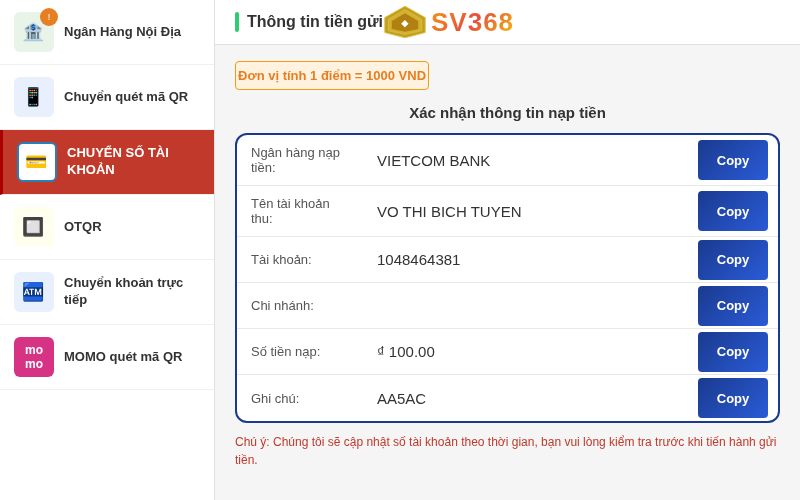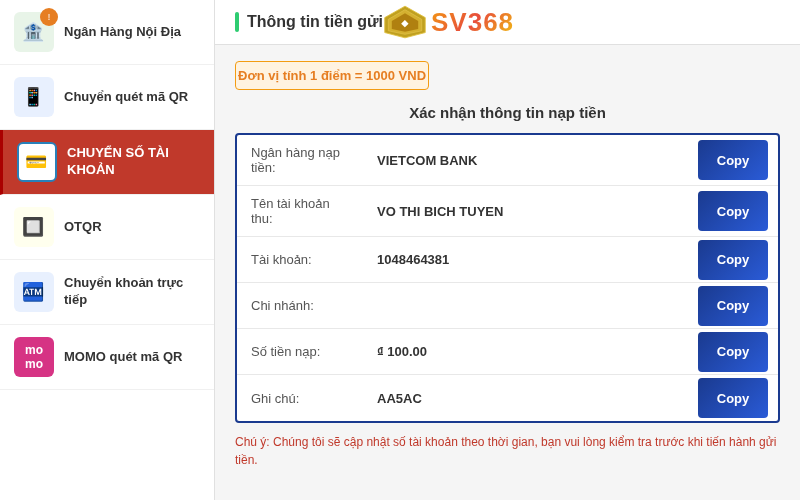--- a/index.html
+++ b/index.html
@@ -151,21 +151,21 @@
       text-align: center;
       font-size: 15px;
       font-weight: 700;
       color: #333;
       margin-bottom: 12px;
     }
 
     
     .info-box {
       border: 2px solid #1a3a8f;
-      border-radius: 4px;
+      border-radius: 12px;
       background: #fff;
       overflow: hidden;
     }
     .info-row {
       display: flex;
       align-items: center;
       border-bottom: 1px solid #e8e8e8;
       min-height: 46px;
     }
     .info-row:last-child { border-bottom: none; }
@@ -173,23 +173,23 @@
       width: 130px;
       padding: 10px 14px;
       font-size: 13px;
       color: #555;
       flex-shrink: 0;
       font-weight: 500;
     }
     .info-value {
       flex: 1;
       padding: 10px 10px;
-      font-size: 13px;
+      font-size: 15px;
       color: #333;
-      font-weight: 700;
+      font-weight: 400;
     }
     .copy-btn {
       width: 70px;
       height: 40px;
       background: linear-gradient(135deg, #1a3a8f, #2a5bd7);
       color: #fff;
       border: none;
       border-radius: 4px;
       cursor: pointer;
       font-size: 13px;

